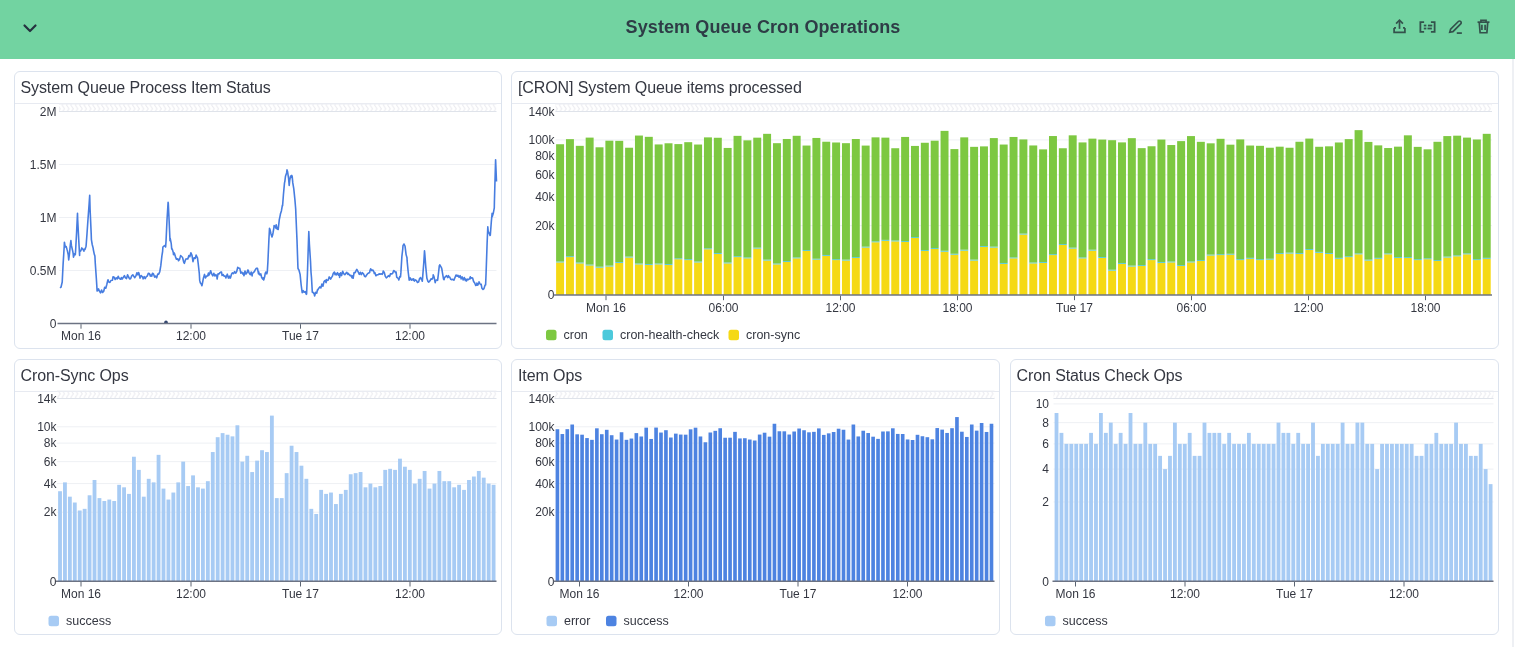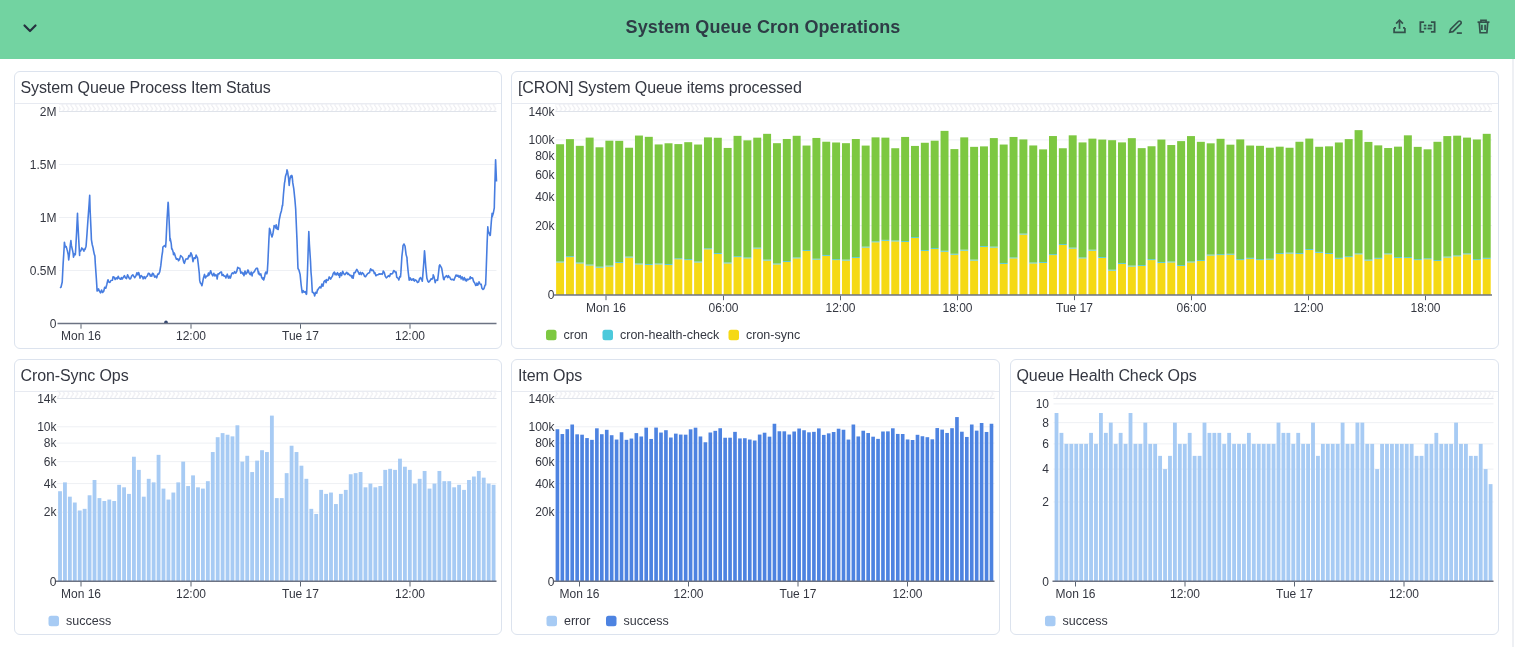--- a/index.html
+++ b/index.html
@@ -19,21 +19,21 @@
 <div class="panel" style="left:511px;top:71px;width:987.5px;height:278px">
     <div class="pt">[CRON] System Queue items processed</div>
   </div>
 <div class="panel" style="left:13.5px;top:358.5px;width:488px;height:276.5px">
     <div class="pt">Cron-Sync Ops</div>
   </div>
 <div class="panel" style="left:511px;top:358.5px;width:488.5px;height:276.5px">
     <div class="pt">Item Ops</div>
   </div>
 <div class="panel" style="left:1009.5px;top:358.5px;width:489px;height:276.5px">
-    <div class="pt">Queue Health Check Ops</div>
+    <div class="pt">Cron Status Check Ops</div>
   </div>
 <svg width="1515" height="647" style="position:absolute;left:0;top:0">
 <defs>
 <pattern id="hb" width="4.4" height="7.5" patternUnits="userSpaceOnUse">
 <path d="M0.4,0 L3.0,3.75 L0.4,7.5" stroke="#e9e9ef" stroke-width="1" fill="none"></path>
 </pattern>
 </defs>
 <g stroke="#25313f" stroke-width="2.2" fill="none" stroke-linecap="round" stroke-linejoin="round">
 <path d="M24.5,25.5 L30,31 L35.5,25.5"></path>
 </g>

